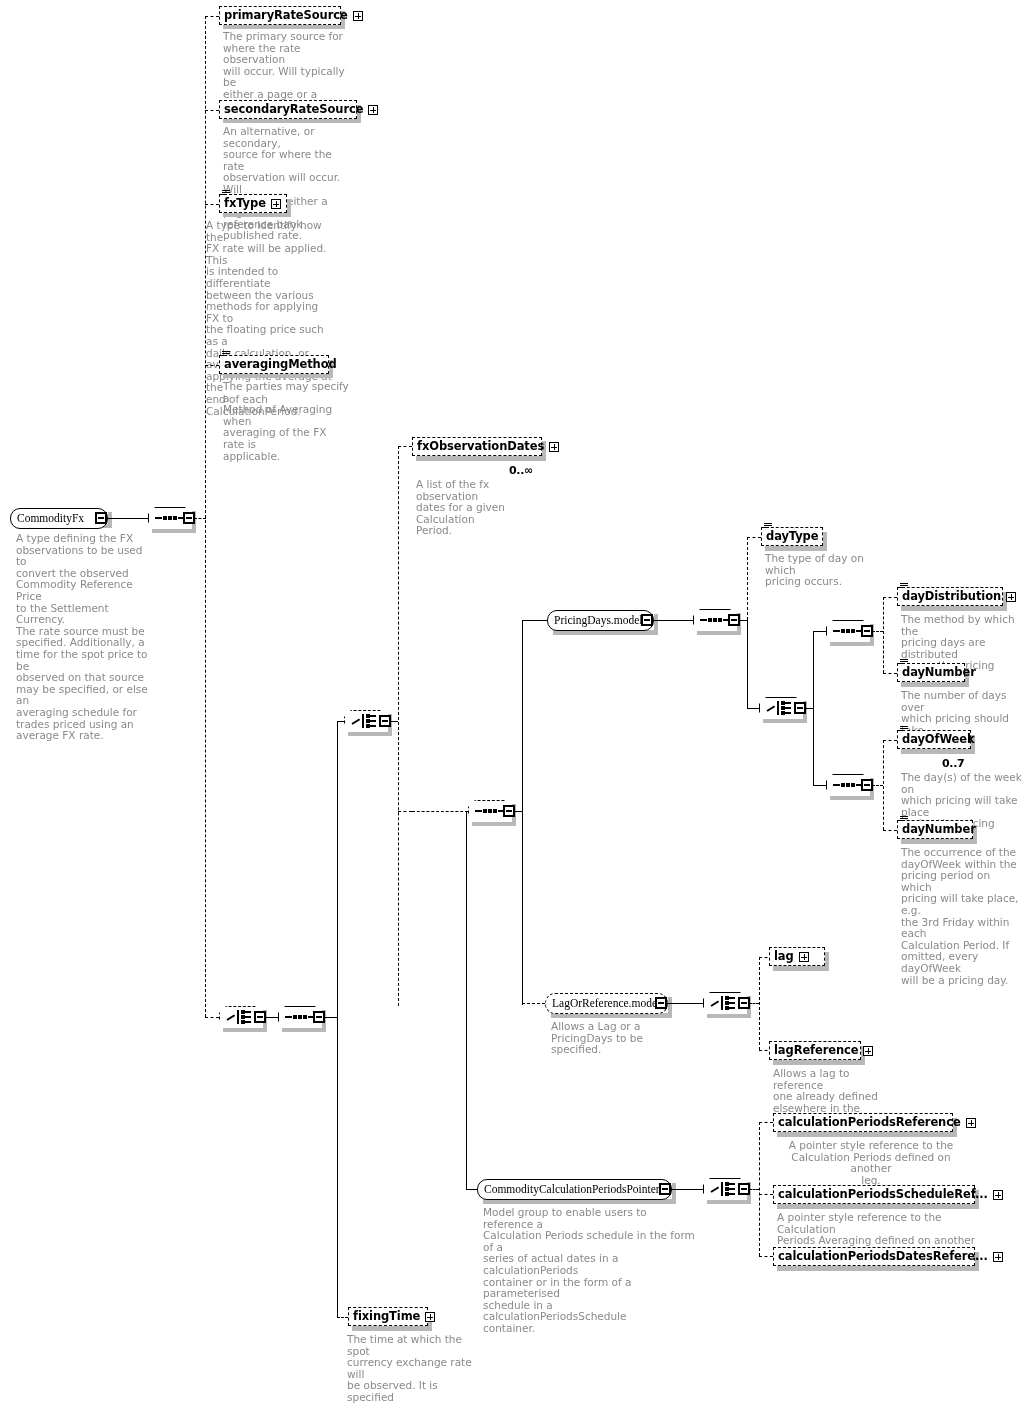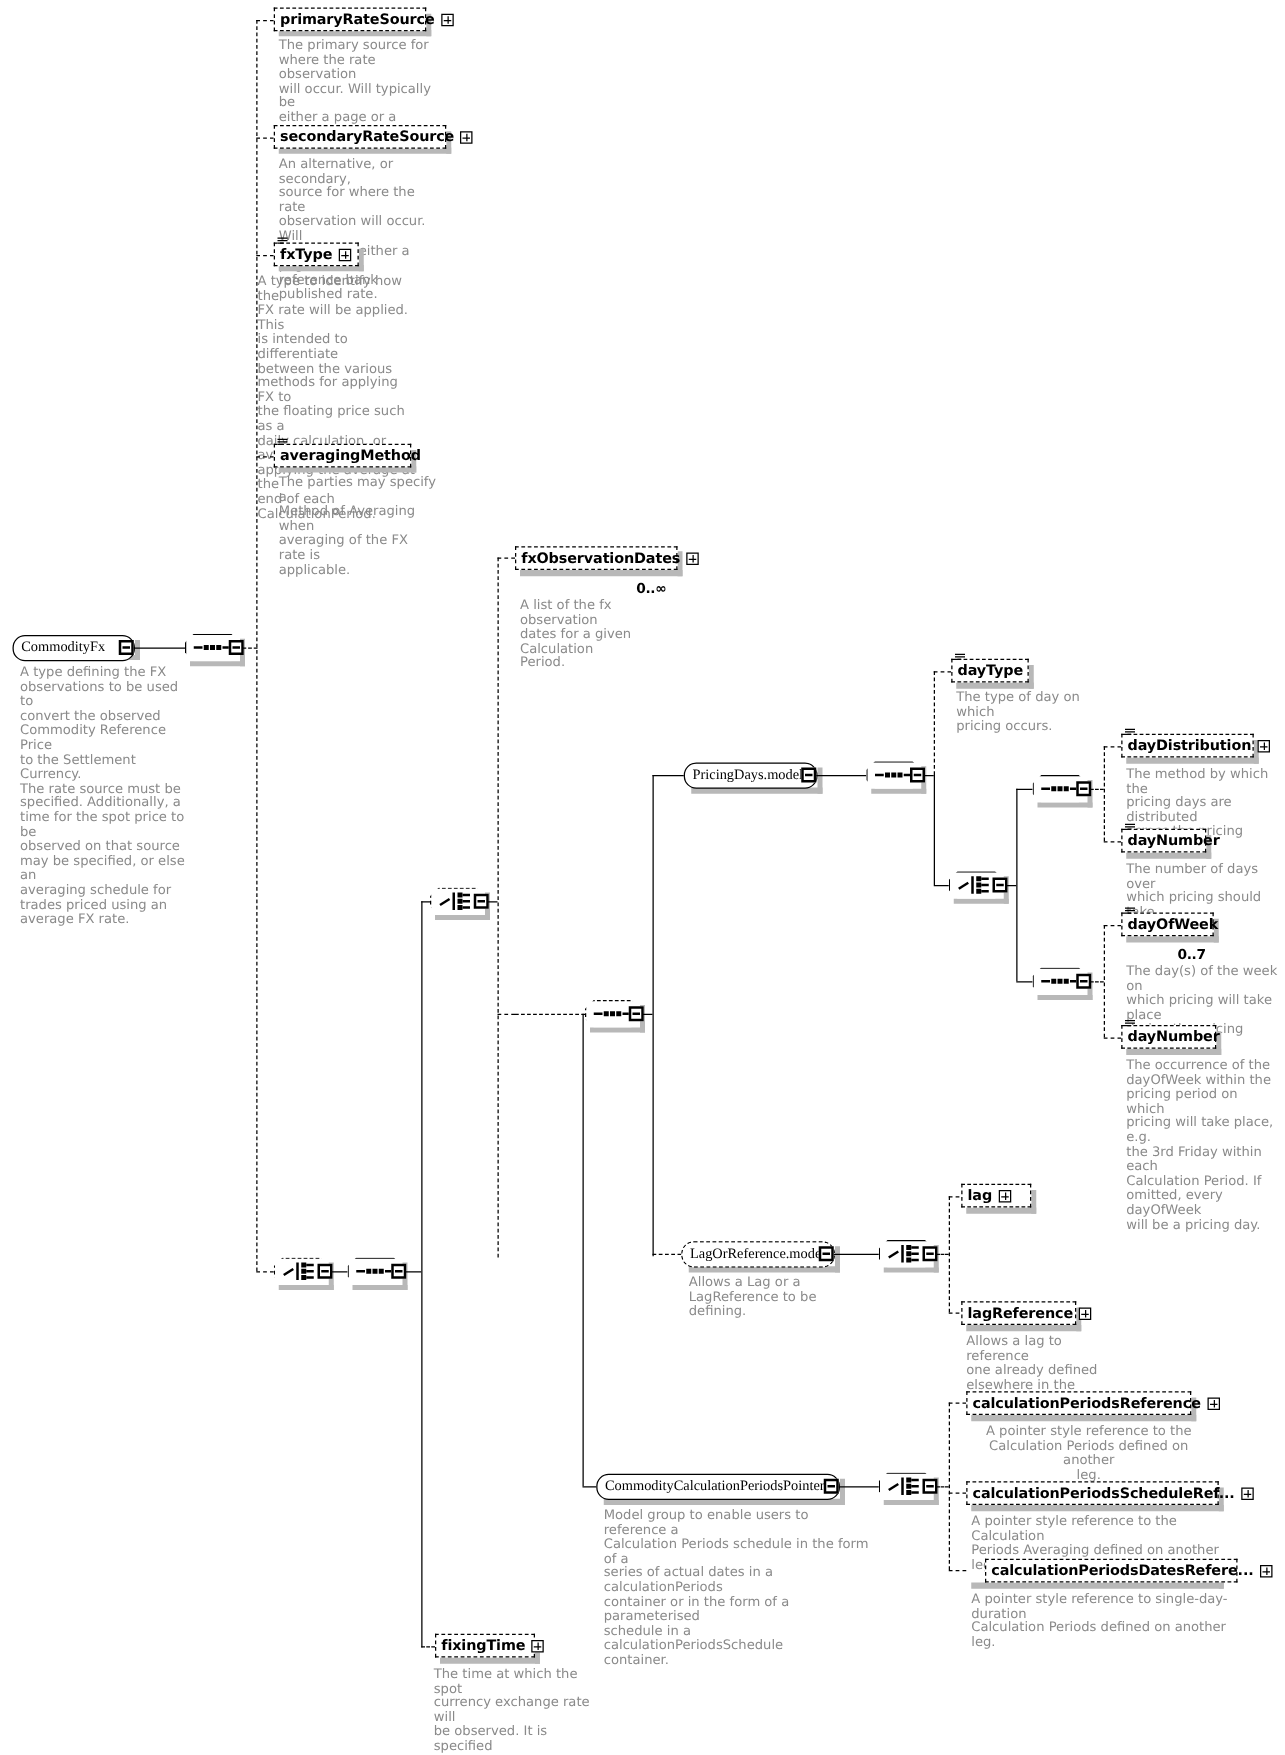--- a/index.html
+++ b/index.html
@@ -439,21 +439,21 @@
 will be a pricing day.</div>
 
   <div class="hdash" style="left:522px;top:1003px;width:23px;"></div>
   <div class="shadow" style="left:551px;top:1013px;width:121px;height:5px;"></div>
   <div class="shadow" style="left:668px;top:997px;width:4px;height:21px;"></div>
   <div class="gnode dashed" style="left:545px;top:993px;width:123px;">
     <span class="nm">LagOrReference.model</span>
   </div>
   <div class="minus" style="left:655px;top:997px;"></div>
   <div class="ann" style="left:551px;top:1021px;width:140px;">Allows a Lag or a
-LagReference to be defining.</div>
+PricingDays to be specified.</div>
 
   <div class="hline" style="left:667px;top:1003px;width:36px;"></div>
   <div class="comp" style="left:703px;top:992px;">
     <div class="sh"></div>
       <div class="shr"></div>
     <div class="body"></div>
     <div class="chg">
       <div class="sl"></div>
       <div class="vb"></div>
       <div class="d" style="top:0;"></div>
@@ -539,26 +539,24 @@
   <div class="node" style="left:773px;top:1185px;width:202px;">
     <span class="nm">calculationPeriodsScheduleRef...</span>
     <span class="plus"></span>
   </div>
   <div class="ann" style="left:777px;top:1212px;width:205px;">A pointer style reference to the Calculation
 Periods Averaging defined on another leg.</div>
 
   <div class="hdash" style="left:759px;top:1256px;width:14px;"></div>
   <div class="shadow" style="left:777px;top:1266px;width:202px;height:5px;"></div>
   <div class="shadow" style="left:975px;top:1252px;width:4px;height:19px;"></div>
-  <div class="node" style="left:773px;top:1247px;width:202px;margin-left:15px;">
+  <div class="node" style="left:773px;top:1247px;width:202px;">
     <span class="nm">calculationPeriodsDatesRefere...</span>
     <span class="plus"></span>
   </div>
-  <div class="ann" style="left:777px;top:1274px;width:215px;">A pointer style reference to single-day-duration
-Calculation Periods defined on another leg.</div>
 
   <div class="hdash" style="left:337px;top:1317px;width:11px;"></div>
   <div class="shadow" style="left:352px;top:1326px;width:80px;height:5px;"></div>
   <div class="shadow" style="left:428px;top:1312px;width:4px;height:19px;"></div>
   <div class="node" style="left:348px;top:1307px;width:80px;">
     <span class="nm">fixingTime</span>
     <span class="plus"></span>
   </div>
   <div class="ann" style="left:347px;top:1334px;width:125px;">The time at which the spot
 currency exchange rate will

